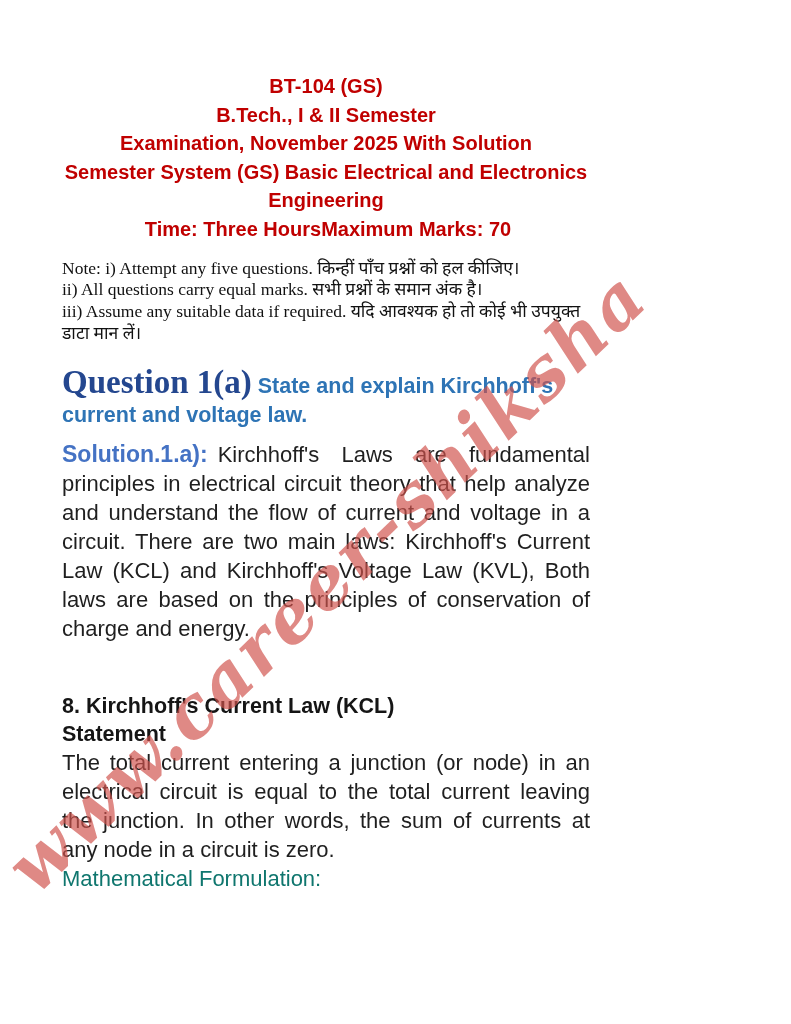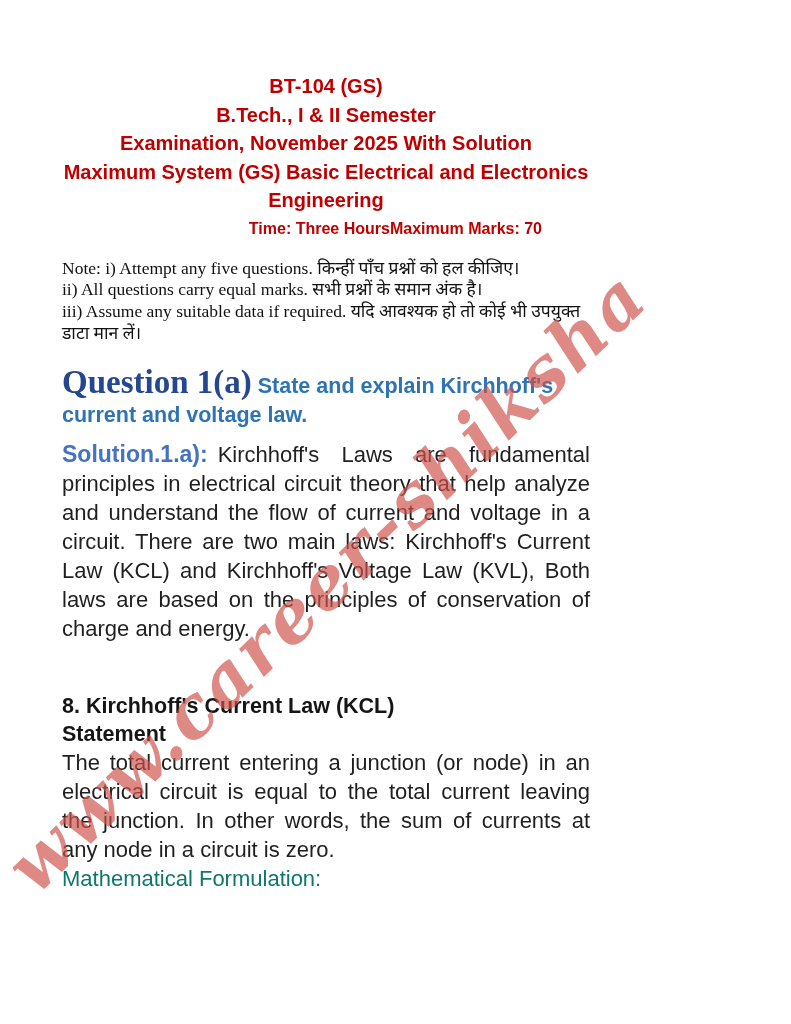--- a/index.html
+++ b/index.html
@@ -23,24 +23,24 @@
   
   .exam-header {
     text-align: center;
     color: #c00000;
     font-weight: 700;
     font-size: 20px;
     line-height: 28.5px;
   }
   .time-marks {
     display: flex;
-    justify-content: flex-end;
+    justify-content: center;
     color: #c00000;
     font-weight: 700;
-    font-size: 16px;
+    font-size: 20px;
     line-height: 28px;
     padding: 0 48px 0 52px;
   }
   
   .notes {
     margin-top: 15px;
     font-family: "Liberation Serif", serif;
     font-size: 17.5px;
     line-height: 21.8px;
     color: #111111;
@@ -123,21 +123,21 @@
 <body>
 
 <div class="page">
 
   <div class="content">
 
     <div class="exam-header">
       <div>BT-104 (GS)</div>
       <div>B.Tech., I &amp; II Semester</div>
       <div>Examination, November 2025 With Solution</div>
-      <div>Maximum System (GS) Basic Electrical and Electronics Engineering</div>
+      <div>Semester System (GS) Basic Electrical and Electronics Engineering</div>
     </div>
 
     <div class="time-marks">
       <span>Time: Three Hours</span>
       <span>Maximum Marks: 70</span>
     </div>
 
     <div class="notes">
       <div>Note: i) Attempt any five questions. किन्हीं पाँच प्रश्नों को हल कीजिए।</div>
       <div>ii) All questions carry equal marks. सभी प्रश्नों के समान अंक है।</div>

